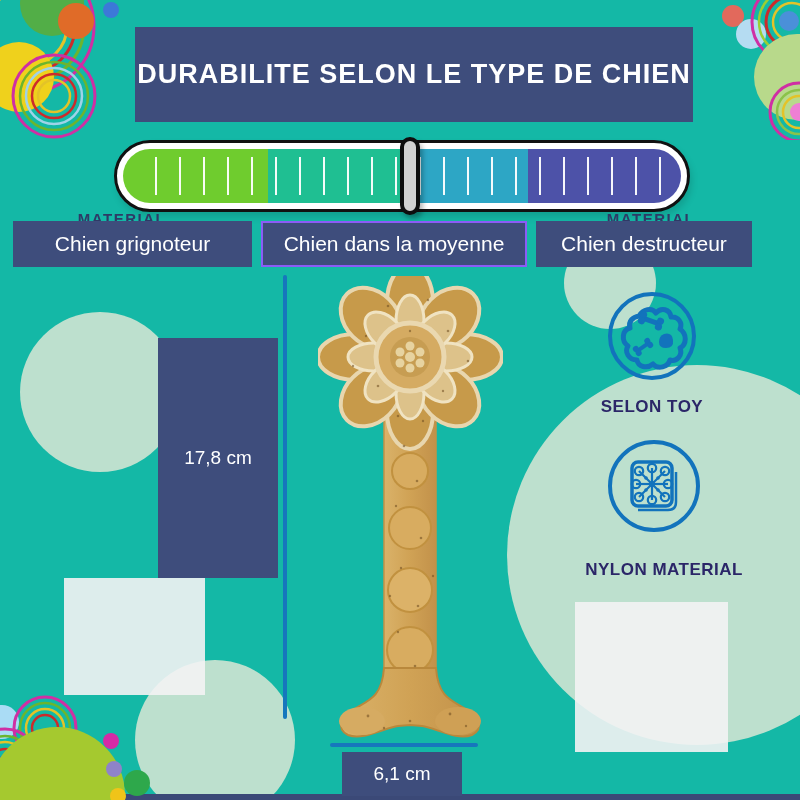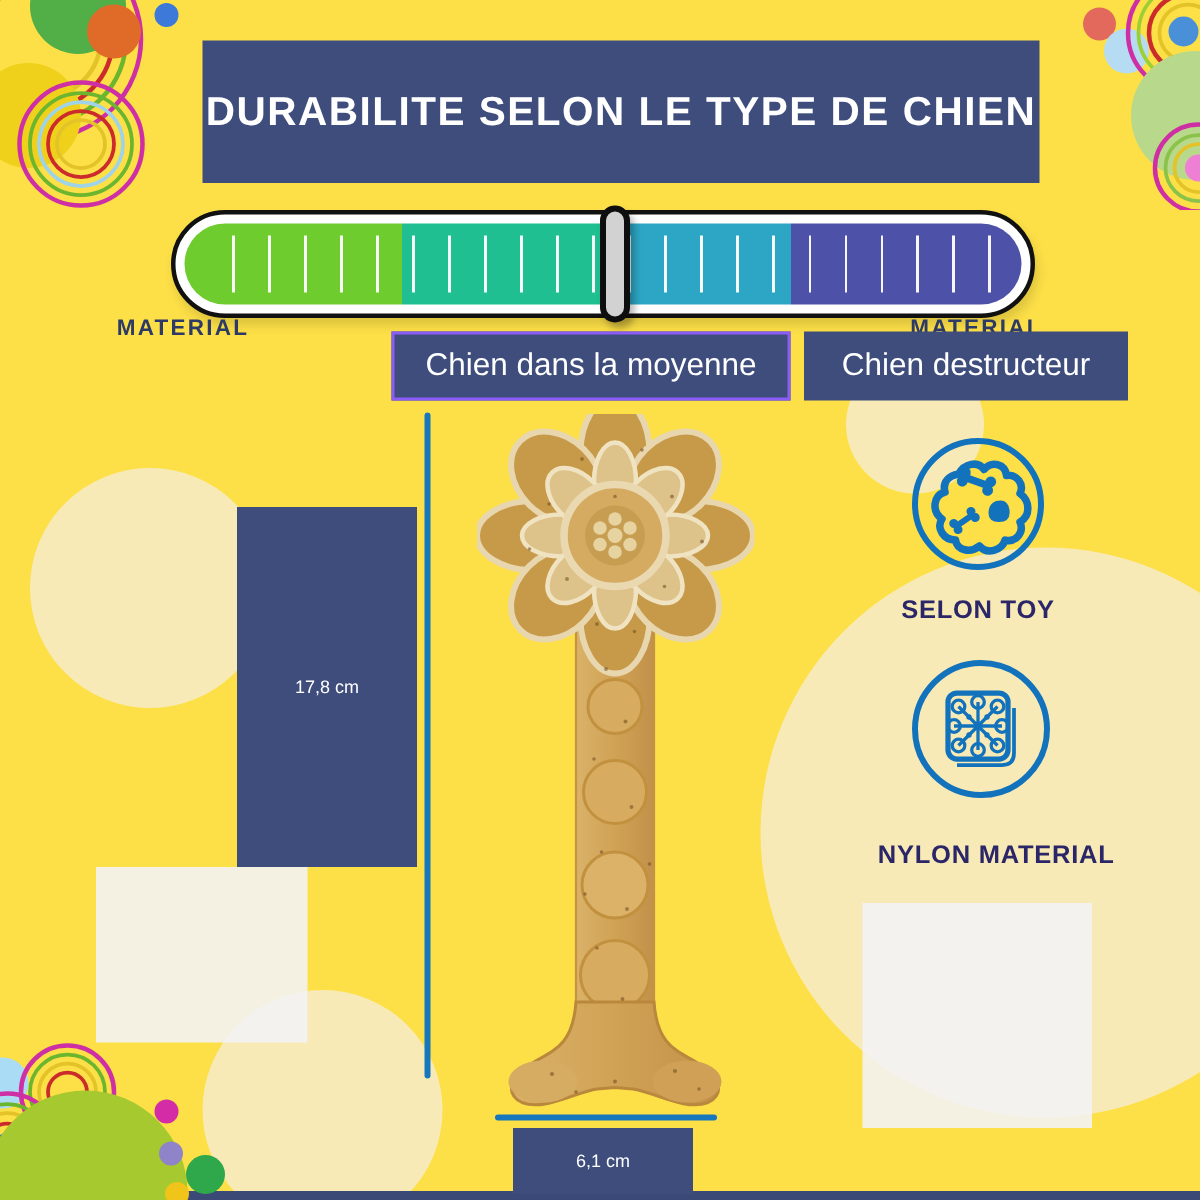--- a/index.html
+++ b/index.html
@@ -1,17 +1,17 @@
 <!DOCTYPE html>
 <html><head>
 <meta charset="utf-8">
 <style>
   html,body{margin:0;padding:0;}
   body{font-family:"Liberation Sans","DejaVu Sans",sans-serif;background:#e9e9e9;}
-  .stage{position:relative;width:800px;height:800px;background:#fde047;overflow:hidden;margin:0 auto;}
+  .stage{position:relative;width:800px;height:800px;background:#14b8a6;overflow:hidden;margin:0 auto;}
 
   
   .cream{position:absolute;border-radius:50%;background:#f5eedb;opacity:.75;}
   .cream.c1{left:564px;top:237px;width:92px;height:92px;}
   .cream.c2{left:507px;top:365px;width:380px;height:380px;}
   .cream.c3{left:20px;top:312px;width:160px;height:160px;}
   .cream.c4{left:135px;top:660px;width:160px;height:160px;}
 
   .whitebox{position:absolute;background:#f3f3f4;opacity:.9;}
   .whitebox.w1{left:64px;top:578px;width:141px;height:117px;}
@@ -59,21 +59,21 @@
     display:flex;align-items:center;justify-content:center;box-sizing:border-box;}
   .dogbox span{color:#ffffff;font-size:21px;font-weight:500;white-space:nowrap;}
   .dogbox.d0{left:13px;width:239px;}
   .dogbox.d1{left:261px;width:266px;border:2px solid #8b5cf6;}
   .dogbox.d2{left:536px;width:216px;}
 
   
   .measure-vline{position:absolute;left:283px;top:275px;width:4px;height:444px;background:#1677bd;border-radius:2px;}
   .measure-hline{position:absolute;left:330px;top:743px;width:148px;height:4px;background:#1677bd;border-radius:2px;}
   .measure-box{position:absolute;background:#3e4d7c;display:flex;align-items:center;justify-content:center;}
-  .measure-box span{color:#ffffff;font-size:12px;font-weight:400;}
+  .measure-box span{color:#ffffff;font-size:19px;font-weight:400;}
   .measure-box.height{left:158px;top:338px;width:120px;height:240px;}
   .measure-box.width{left:342px;top:752px;width:120px;height:44px;}
 
   
   .toy{position:absolute;left:318px;top:276px;}
 
   
   .feature-icon{position:absolute;}
   .feature-icon.chew{left:606px;top:290px;}
   .feature-icon.nylon{left:605px;top:437px;}
@@ -163,20 +163,23 @@
   </div>
 
   <div class="gauge">
     <div class="gauge-fill"></div>
   </div>
   <div class="gauge-handle"></div>
 
   <div class="scale-label s0">MATERIAL</div>
   <div class="scale-label s2">MATERIAL</div>
 
+  <div class="dogbox d0">
+    <span>Chien grignoteur</span>
+  </div>
   <div class="dogbox d1">
     <span>Chien dans la moyenne</span>
   </div>
   <div class="dogbox d2">
     <span>Chien destructeur</span>
   </div>
 
   <div class="measure-vline"></div>
   <div class="measure-hline"></div>
   <div class="measure-box height">

